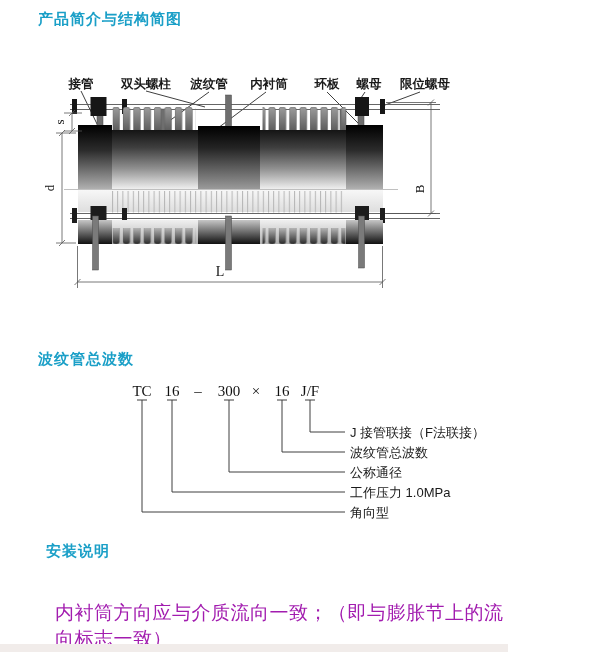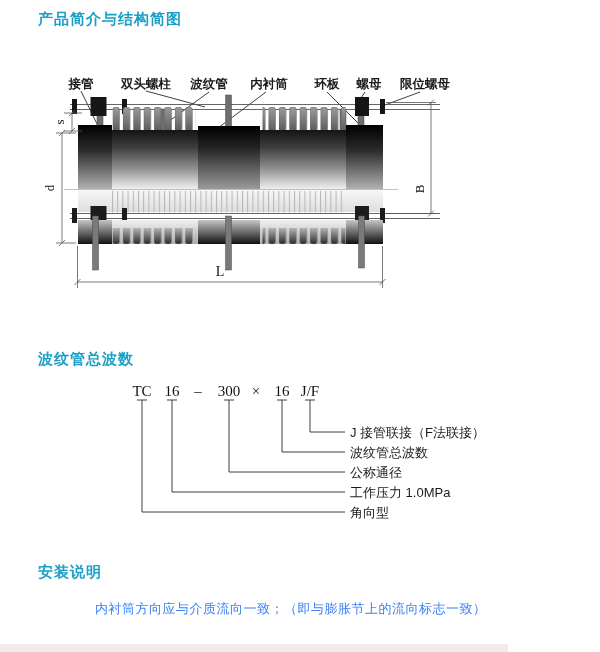--- a/index.html
+++ b/index.html
@@ -1,20 +1,20 @@
 <!DOCTYPE html>
 <html><head>
 <meta charset="utf-8">
 <style>
   html,body{margin:0;padding:0;}
   body{font-family:"Liberation Sans", sans-serif; background:#ffffff;}
   .page{position:relative; width:508px; height:652px; background:#ffffff; overflow:hidden;}
   .sec-title{position:absolute; left:38px; font-size:15px; font-weight:bold;
              color:#1a9fc7; letter-spacing:1px;}
-  .body-text{position:absolute; left:55px; font-size:13px; color:#3b82f6; letter-spacing:0.5px;margin-left:40px;}
+  .body-text{position:absolute; left:55px; font-size:19px; color:#a21caf; letter-spacing:0.5px;}
   .bottom-band{position:absolute; left:0; top:644px; width:600px; height:8px; background:#f1ecea;}
   svg{position:absolute;}
   svg text{font-family:"Liberation Sans", sans-serif;}
   text.partlbl{font-size:12.5px; font-weight:bold; fill:#1a1a1a;}
   text.dim{font-family:"Liberation Serif", serif; font-size:13px; fill:#111;}
   text.codeseg{font-family:"Liberation Serif", serif; font-size:15px; fill:#111;}
   text.callout{font-size:13px; fill:#1a1a1a;}
   .ln{stroke:#3f3f3f; stroke-width:1; fill:none;}
   .thin{stroke:#555; stroke-width:0.9; fill:none;}
   .dimln{stroke:#555; stroke-width:0.8; fill:none;}
@@ -217,18 +217,18 @@
     </g>
     <g>
       <text class="callout" x="350" y="436.5">J 接管联接（F法联接）</text>
       <text class="callout" x="350" y="456.5">波纹管总波数</text>
       <text class="callout" x="350" y="476.5">公称通径</text>
       <text class="callout" x="350" y="496.5">工作压力 1.0MPa</text>
       <text class="callout" x="350" y="516.5">角向型</text>
     </g>
   </svg>
 
-  <div class="sec-title" style="top:563px;">安装说明</div>
+  <div class="sec-title" style="top:542px;margin-left:8px;">安装说明</div>
 
   <div class="body-text" style="top:600px;">内衬筒方向应与介质流向一致；（即与膨胀节上的流向标志一致）</div>
 
   <div class="bottom-band"></div>
 </div>
 
 </body></html>

